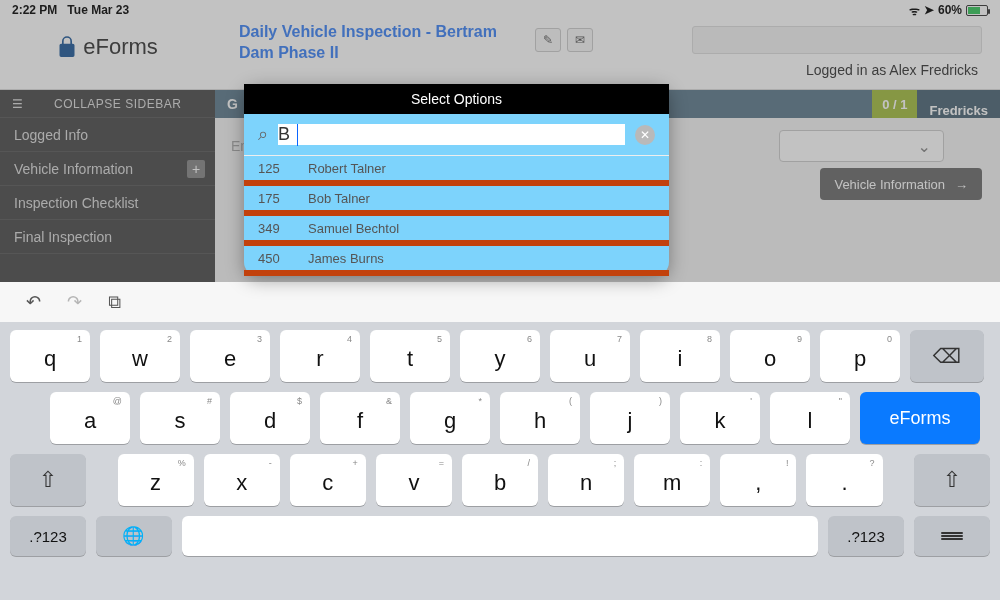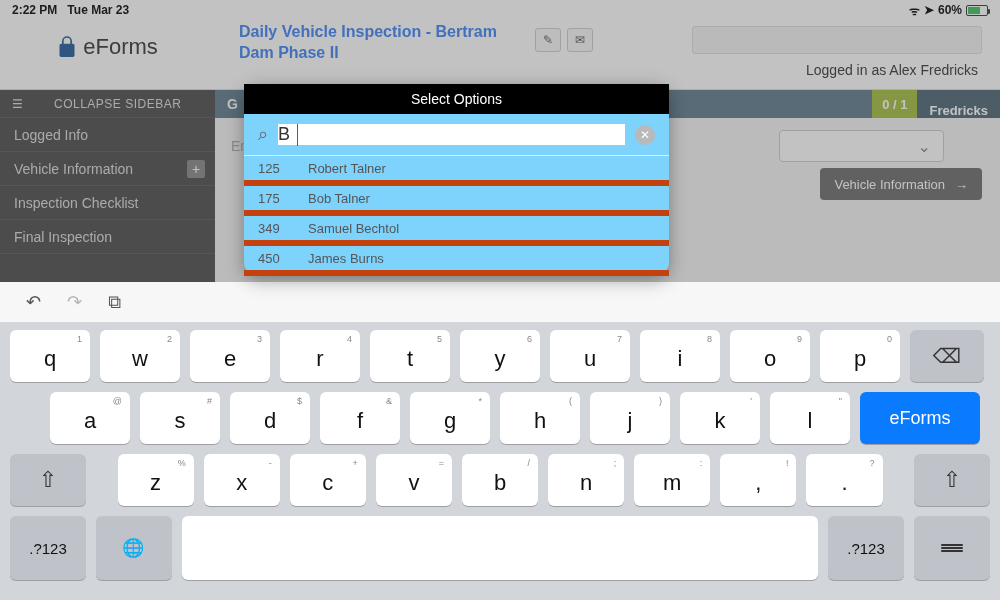--- a/index.html
+++ b/index.html
@@ -49,21 +49,21 @@
 .key .main{font-size:22px;margin-top:6px}
 .r1 .key{width:80px}
 .r1 .bksp{width:74px;background:#bfc3c9}
 .r2{padding-left:40px}
 .r2 .key{width:80px}
 .r2 .search{width:120px;background:#0a7aff;color:#fff;font-size:18px}
 .r3 .shift{width:74px;background:#bfc3c9}
 .r3 .key{width:80px}
 .r3{gap:10px}
 .r3 .pad{width:12px}
-.r4 .key{height:64px}
+.r4 .key{height:40px}
 .r4 .mod{width:76px;background:#bfc3c9;font-size:15px}
 .r4 .space{flex:1;background:#fff}
 .r4 .hide{width:76px;background:#bfc3c9}
 .arrow-up:before{content:"⇧";font-size:22px;color:#333}
 .bksp-ic:before{content:"⌫";font-size:20px;color:#333}
 .globe:before{content:"🌐";font-size:18px}
 .kbic{display:inline-flex;flex-direction:column;gap:1px}
 .kbic span{width:22px;height:2px;background:#333;border-radius:1px}
 .battery{display:inline-flex;align-items:center}
 .battery .body{width:22px;height:11px;border:1px solid #333;border-radius:2px;position:relative}

